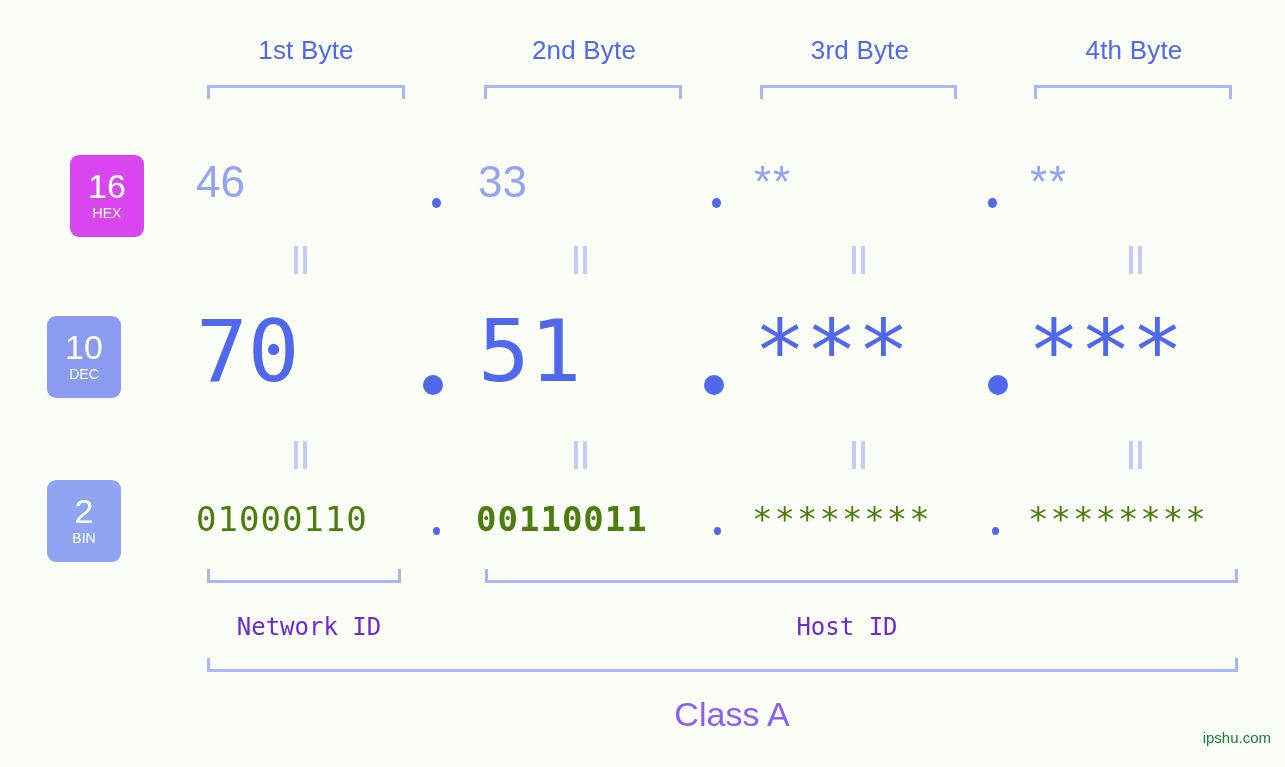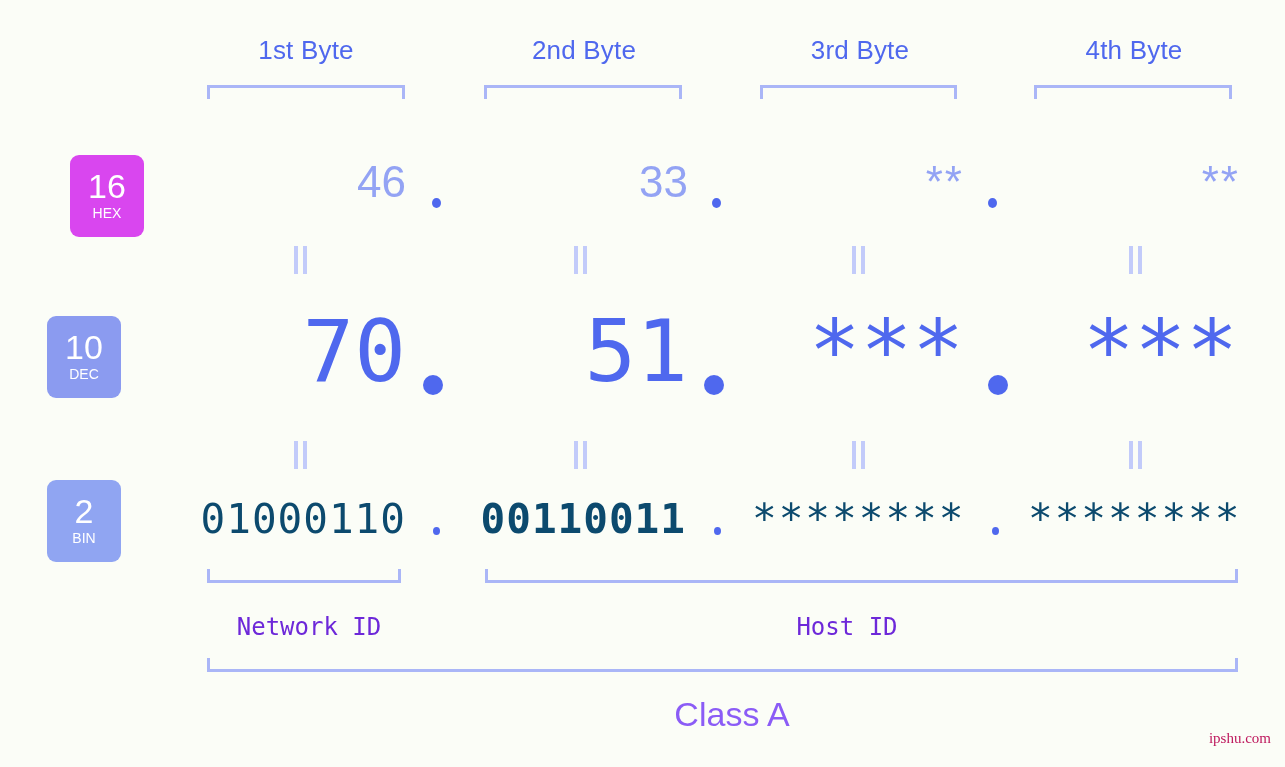--- a/index.html
+++ b/index.html
@@ -76,41 +76,41 @@
     font-size: 14px;
     line-height: 21px;
     font-weight: 400;
     margin-top: -1px;
   }
 
   
   .value {
     position: absolute;
     white-space: nowrap;
-    text-align: right;
+    text-align: left;
   }
 
   .row-hex .value {
     font-family: "Liberation Sans", sans-serif;
     font-size: 44px;
     line-height: 48px;
     color: #93a3f4;
   }
   .row-dec .value {
     font-family: "DejaVu Sans Mono", monospace;
     font-size: 86px;
     line-height: 92px;
     color: #4f68ee;
     font-weight: 400;
   }
   .row-bin .value {
     font-family: "DejaVu Sans Mono", monospace;
-    font-size: 41px;
+    font-size: 34px;
     line-height: 38px;
-    color: #0c4a6e;
+    color: #4d7c0f;
     letter-spacing: 1px;
   }
 
   
   .value.masked { letter-spacing: 2px; }
   .row-dec .value.masked { letter-spacing: 0px; }
 
   
   .dot {
     position: absolute;
@@ -158,22 +158,22 @@
     font-size: 34px;
     line-height: 40px;
     white-space: nowrap;
   }
 
   
   .watermark {
     position: absolute;
     right: 14px;
     bottom: 20px;
-    color: #be185d;
-    font-family: Liberation Serif, serif;
+    color: #15803d;
+    font-family: Liberation Sans, sans-serif;
     font-size: 15px;
     line-height: 18px;
     letter-spacing: 0px;
   }
 </style>
 </head>
 <body>
 
 <div class="stage">
 

